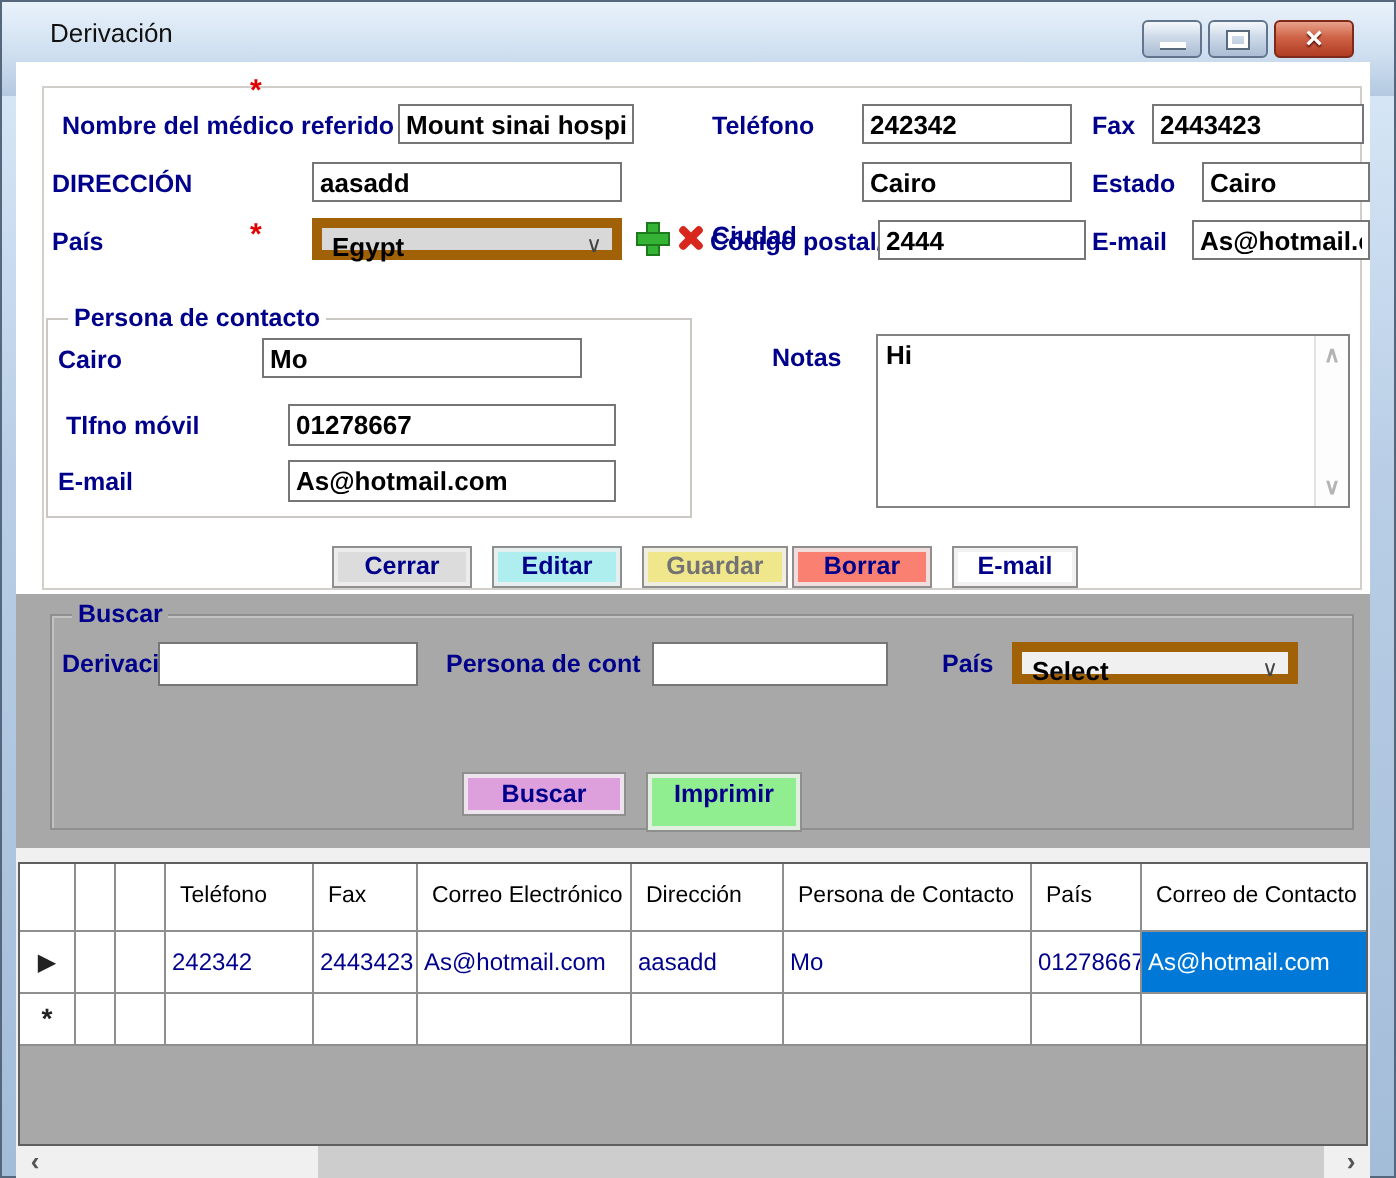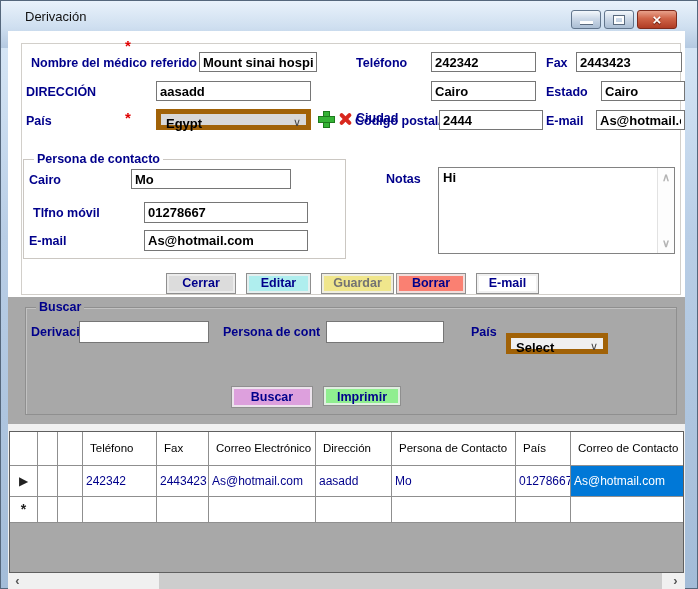--- a/index.html
+++ b/index.html
@@ -178,26 +178,26 @@
 
     <div class="search">
       <div class="groupbox" style="left:17px; top:10px; width:652px; height:108px;">
         <span class="legend">Buscar</span>
       </div>
       <span class="lbl" style="left:23px; top:28px; z-index:1;">Derivació</span>
       <input class="tb" style="left: 71px; top: 24px; width: 130px; height: 22px;" value="">
       <span class="lbl" style="left:215px; top:28px; z-index:1;">Persona de cont</span>
       <input class="tb" style="left: 318px; top: 24px; width: 118px; height: 22px;" value="">
       <span class="lbl" style="left:463px; top:28px;">País</span>
-      <div class="combo light" style="left:498px; top:24px; width:102px;margin-top:12px;">
+      <div class="combo light" style="left:498px; top:24px; width:143px;">
         <span>Select</span>
         <span class="chev">∨</span>
       </div>
       <div class="btn" style="left:223px; top:89px; width:82px; height:22px; line-height:20px; background:#dda0dd;">Buscar</div>
-      <div class="btn" style="left:315px; top:89px; width:78px; height:20px; line-height:20px; background:#90ee90;">Imprimir</div>
+      <div class="btn" style="left:315px; top:89px; width:78px; height:30px; line-height:20px; background:#90ee90;">Imprimir</div>
     </div>
 
     <div class="gap"></div>
 
     <div class="grid">
       <div class="grow ghead" style="height:34px;">
         <div class="gcell rowhdr c0"></div>
         <div class="gcell c1"></div>
         <div class="gcell c2"></div>
         <div class="gcell c3">Teléfono</div>

